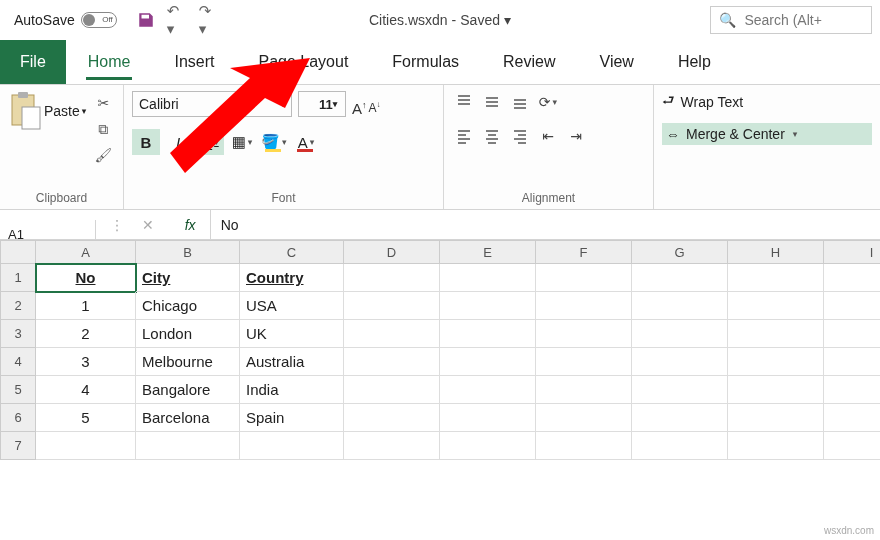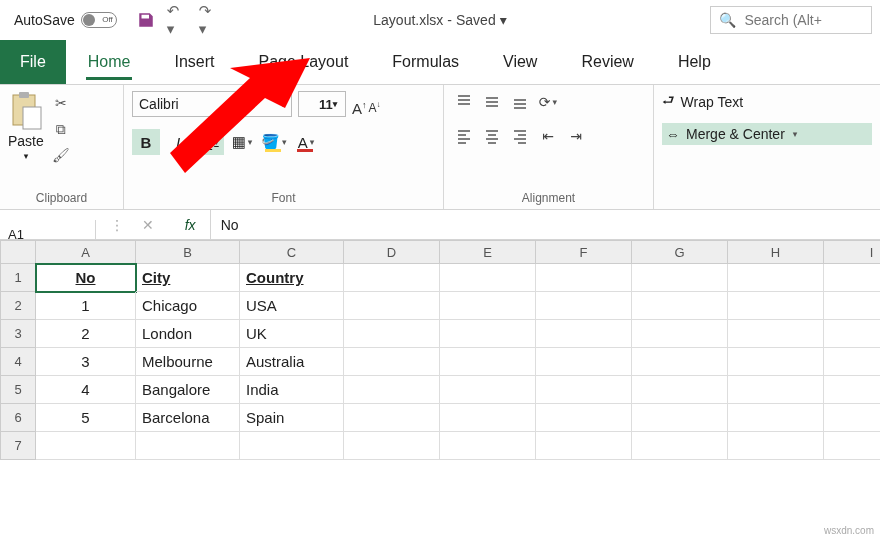--- a/index.html
+++ b/index.html
@@ -19,21 +19,21 @@
 .tab { padding: 0 22px; height: 44px; display: flex; align-items: center; cursor: pointer; color: #222; font-size: 16px; }
 .tab.file { background: #217346; color: #fff; padding: 0 20px; }
 .tab.active { color: #217346; position: relative; font-weight: 500; }
 .tab.active::after { content: ""; position: absolute; left: 20px; right: 20px; bottom: 4px; height: 3px; background: #217346; }
 
 .ribbon { display: flex; border-top: 1px solid #d4d4d4; border-bottom: 1px solid #d4d4d4; background: #fdfdfd; height: 126px; }
 .group { border-right: 1px solid #d8d8d8; padding: 6px 8px 4px; display: flex; flex-direction: column; justify-content: space-between; }
 .group-label { text-align: center; font-size: 12px; color: #666; padding-top: 4px; }
 .group-body { display: flex; align-items: flex-start; gap: 6px; flex: 1; }
 
-.paste-col { display: flex; flex-direction: column; align-items: center; gap: 2px; }
+.paste-col { display: flex; flex-direction: row; align-items: center; gap: 2px; }
 .paste-icon { width: 34px; height: 40px; position: relative; }
 .small-col { display: flex; flex-direction: column; gap: 6px; margin-top: 2px; }
 .small-btn { width: 22px; height: 20px; display: flex; align-items: center; justify-content: center; color: #555; }
 
 .font-top { display: flex; align-items: flex-end; gap: 6px; }
 .font-name { width: 160px; height: 26px; border: 1px solid #bbb; display: flex; align-items: center; justify-content: space-between; padding: 0 6px; font-size: 14px; }
 .font-size { width: 48px; height: 26px; border: 1px solid #bbb; display: flex; align-items: center; justify-content: space-between; padding: 0 20px; font-size: 13px; font-weight: bold; }
 .font-bump { display: flex; gap: 2px; }
 .font-bump span { font-size: 15px; color: #333; }
 .font-bottom { display: flex; align-items: center; gap: 4px; margin-top: 12px; }
@@ -88,39 +88,39 @@
   <div class="qa-icons">
     <span class="save-icon">
       <svg width="18" height="18" viewBox="0 0 24 24">
           <path d="M3 3h14l4 4v14H3V3zm3 2v5h10V5H6zm1 9h10v5H7v-5z"></path>
         </svg>
     </span>
     <span>↶ ▾</span>
     <span>↷ ▾</span>
   </div>
   <div class="doc-title">
-    <span>Layout.xlsx</span>
+    <span>Cities.wsxdn</span>
     <span> - </span>
     <span>Saved</span>
     <span> ▾</span>
   </div>
   <div class="searchbox">
     <span>🔍</span>
     <span>Search (Alt+</span>
   </div>
 </div>
 
 <div class="tabs">
   <div class="tab file">File</div>
   <div class="tab active">Home</div>
   <div class="tab">Insert</div>
   <div class="tab">Page Layout</div>
   <div class="tab">Formulas</div>
+  <div class="tab">Review</div>
   <div class="tab">View</div>
-  <div class="tab">Review</div>
   <div class="tab">Help</div>
 </div>
 
 <div class="ribbon">
   <div class="group" style="width:124px">
     <div class="group-body">
       <div class="paste-col">
         <div class="paste-icon">
           <svg width="34" height="40" viewBox="0 0 34 40">
               <rect x="4" y="4" width="22" height="30" fill="#e8d8a8" stroke="#b0985a"></rect>

